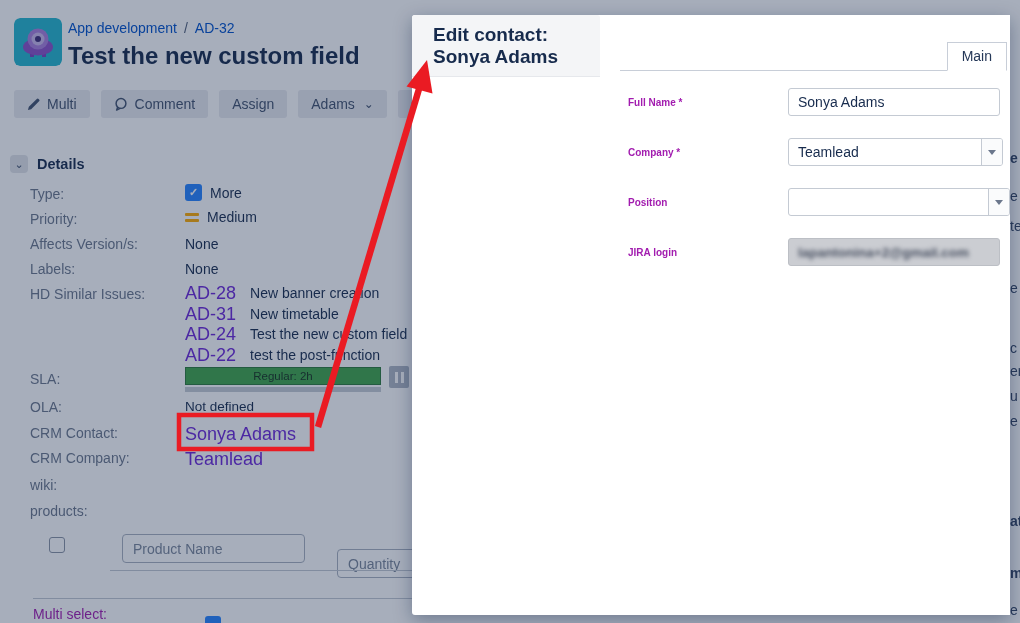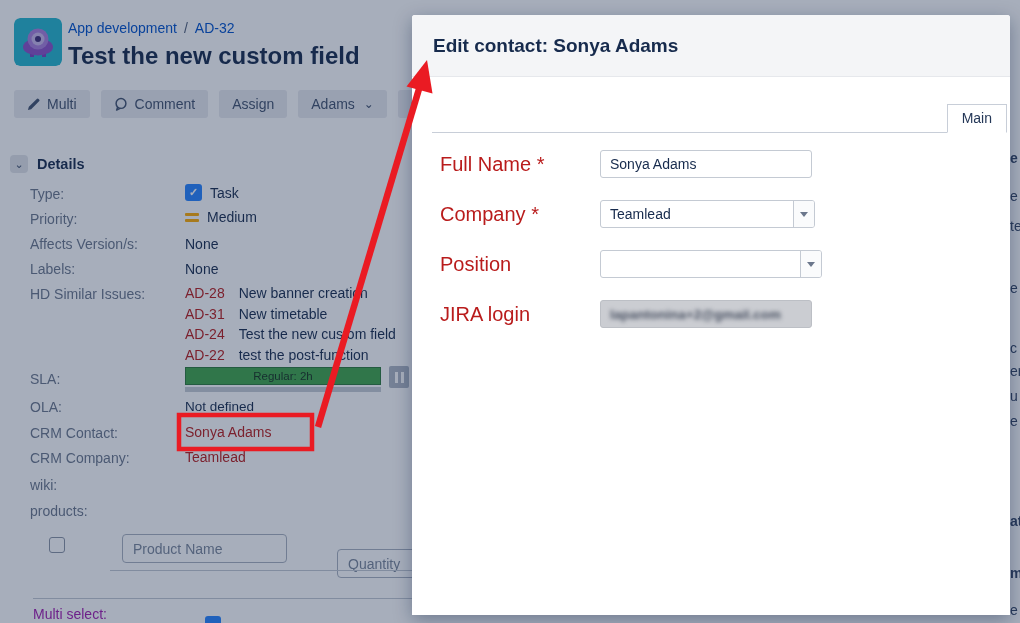--- a/index.html
+++ b/index.html
@@ -22,21 +22,21 @@
   .tbtn svg { display:block; }
   .chev-glyph { font-size:12px; margin-left:2px; }
 
   .details-head { left:10px; top:155px; display:flex; align-items:center; gap:9px; }
   .twisty { width:18px; height:18px; background:#E2E4E9; border-radius:4px; color:#42526E;
             font-size:11px; display:flex; align-items:center; justify-content:center; cursor:pointer; }
   .details-title { font-size:14.5px; font-weight:700; color:#172B4D; }
 
   .flabel { left:30px; font-size:14px; color:#6B778C; }
   .fvalue { left:185px; font-size:14px; color:#172B4D; }
-  a.ilink { color:#b91c1c; text-decoration:none; font-size:14px; cursor:pointer; }
+  a.ilink { color:#6d28d9; text-decoration:none; font-size:18px; cursor:pointer; }
 
   .cbx { width:17px; height:17px; border-radius:3px; background:#2684FF; color:#fff;
          font-size:11px; font-weight:700; display:inline-flex; align-items:center; justify-content:center; }
   .type-row, .prio-row { display:flex; align-items:center; gap:8px; }
   .prio-icon { display:inline-flex; flex-direction:column; gap:3px; width:14px; }
   .prio-icon i { height:3px; background:#FFAB00; border-radius:1px; }
 
   .similar { left:185px; top:283px; }
   .sim-line { display:flex; gap:14px; line-height:20.5px; }
   .sim-sum { color:#172B4D; font-size:14px; }
@@ -60,34 +60,34 @@
   .edge-frags { left:1006px; top:0; width:14px; height:623px; overflow:hidden; }
   .edge-frags span { position:absolute; left:4px; font-size:14px; color:#344563; white-space:nowrap; }
   .edge-frags .b { font-weight:700; }
 
   
   .dim { position:absolute; inset:0; background:rgba(23,43,77,0.38); z-index:10; }
 
   
   .modal { position:absolute; left:412px; top:15px; width:598px; height:600px; z-index:20;
            background:#fff; border-radius:3px; box-shadow:0 5px 18px rgba(9,30,66,0.35);
-           display:flex; flex-direction:column; }
+           display:flex; }
   .modal-header { height:62px; background:#F4F5F7; border-bottom:1px solid #E6E8EC;
                   border-radius:3px 3px 0 0; display:flex; align-items:center; padding-left:21px; }
   .modal-title { font-size:19px; font-weight:700; color:#172B4D; }
   .modal-body { flex:1; position:relative; background:#fff; }
 
   .tabbar { margin:27px 3px 0 20px; border-bottom:1px solid #C8CED8;text-align:right; }
   .tab { display:inline-block; margin-left:21px; margin-bottom:-1px; padding:5px 14px 6px;
          border:1px solid #C8CED8; border-bottom:1px solid #fff; background:#fff;
          font-size:14px; color:#253858; cursor:pointer; }
 
   .mform { margin-top:17px; }
   .frow { display:flex; align-items:center; height:28px; margin:0 0 22px 28px; }
-  .frow label { width:160px; font-size:20px; color:#b91c1c; }
+  .frow label { width:160px; font-size:10px; color:#a21caf;font-weight:bold; }
   .minput { width:212px; height:28px; border:1px solid #C4CAD3; border-radius:3px;
             font-size:14px; font-family:inherit; color:#172B4D; padding:0 9px; background:#fff; }
   .fake-input { display:flex; align-items:center; }
   .sel-wrap { display:flex; height:28px; border:1px solid #C4CAD3; border-radius:3px; overflow:hidden; background:#fff; }
   .sel-val { display:flex; align-items:center; padding:0 9px; font-size:14px; color:#172B4D; }
   .sel-btn { width:21px; border:none; border-left:1px solid #C4CAD3; background:#FAFBFC;
              display:flex; align-items:center; justify-content:center; cursor:pointer; }
   .tri { width:0; height:0; border-left:4px solid transparent; border-right:4px solid transparent; border-top:5px solid #6B778C; }
   .blurtxt { filter:blur(2.3px); font-size:13.5px; color:#66708A; white-space:nowrap; }
   .disabled-input { background:#CBCDD2; border-color:#BCBFC5; }
@@ -153,21 +153,21 @@
   </div>
 
   <div class="abs details-head">
     <span class="twisty">⌄</span>
     <span class="details-title">Details</span>
   </div>
 
   <span class="abs flabel" style="top:186px">Type:</span>
   <div class="abs fvalue type-row" style="top:184px">
     <span class="cbx">✓</span>
-    <span>Task</span>
+    <span>More</span>
   </div>
 
   <span class="abs flabel" style="top:211px">Priority:</span>
   <div class="abs fvalue prio-row" style="top:209px">
     <span class="prio-icon">
         <i></i>
         <i></i>
       </span>
     <span>Medium</span>
   </div>
@@ -214,21 +214,21 @@
   <span class="abs flabel" style="top:425px">CRM Contact:</span>
   <a class="abs ilink" style="left:185px; top:424px">Sonya Adams</a>
 
   <span class="abs flabel" style="top:450px">CRM Company:</span>
   <a class="abs ilink" style="left:185px; top:449px">Teamlead</a>
 
   <span class="abs flabel" style="top:477px">wiki:</span>
   <span class="abs flabel" style="top:503px">products:</span>
 
   <div class="abs prod-cbx"></div>
-  <input class="abs pinput" style="left: 122px; top: 534px; width: 165px;" placeholder="Product Name">
+  <input class="abs pinput" style="left: 122px; top: 534px; width: 183px;" placeholder="Product Name">
   <input class="abs pinput" style="left: 337px; top: 534px; width: 160px; margin-top: 15px;" placeholder="Quantity">
   <div class="abs hr" style="left:110px; top:570px; width:302px"></div>
   <div class="abs hr" style="left:33px; top:598px; width:379px"></div>
   <span class="abs multi-label">Multi select:</span>
   <div class="abs multi-cbx"></div>
 
   <div class="abs edge-frags">
     <span class="b" style="top:150px">e</span>
     <span style="top:188px">e</span>
     <span style="top:218px">te</span>

